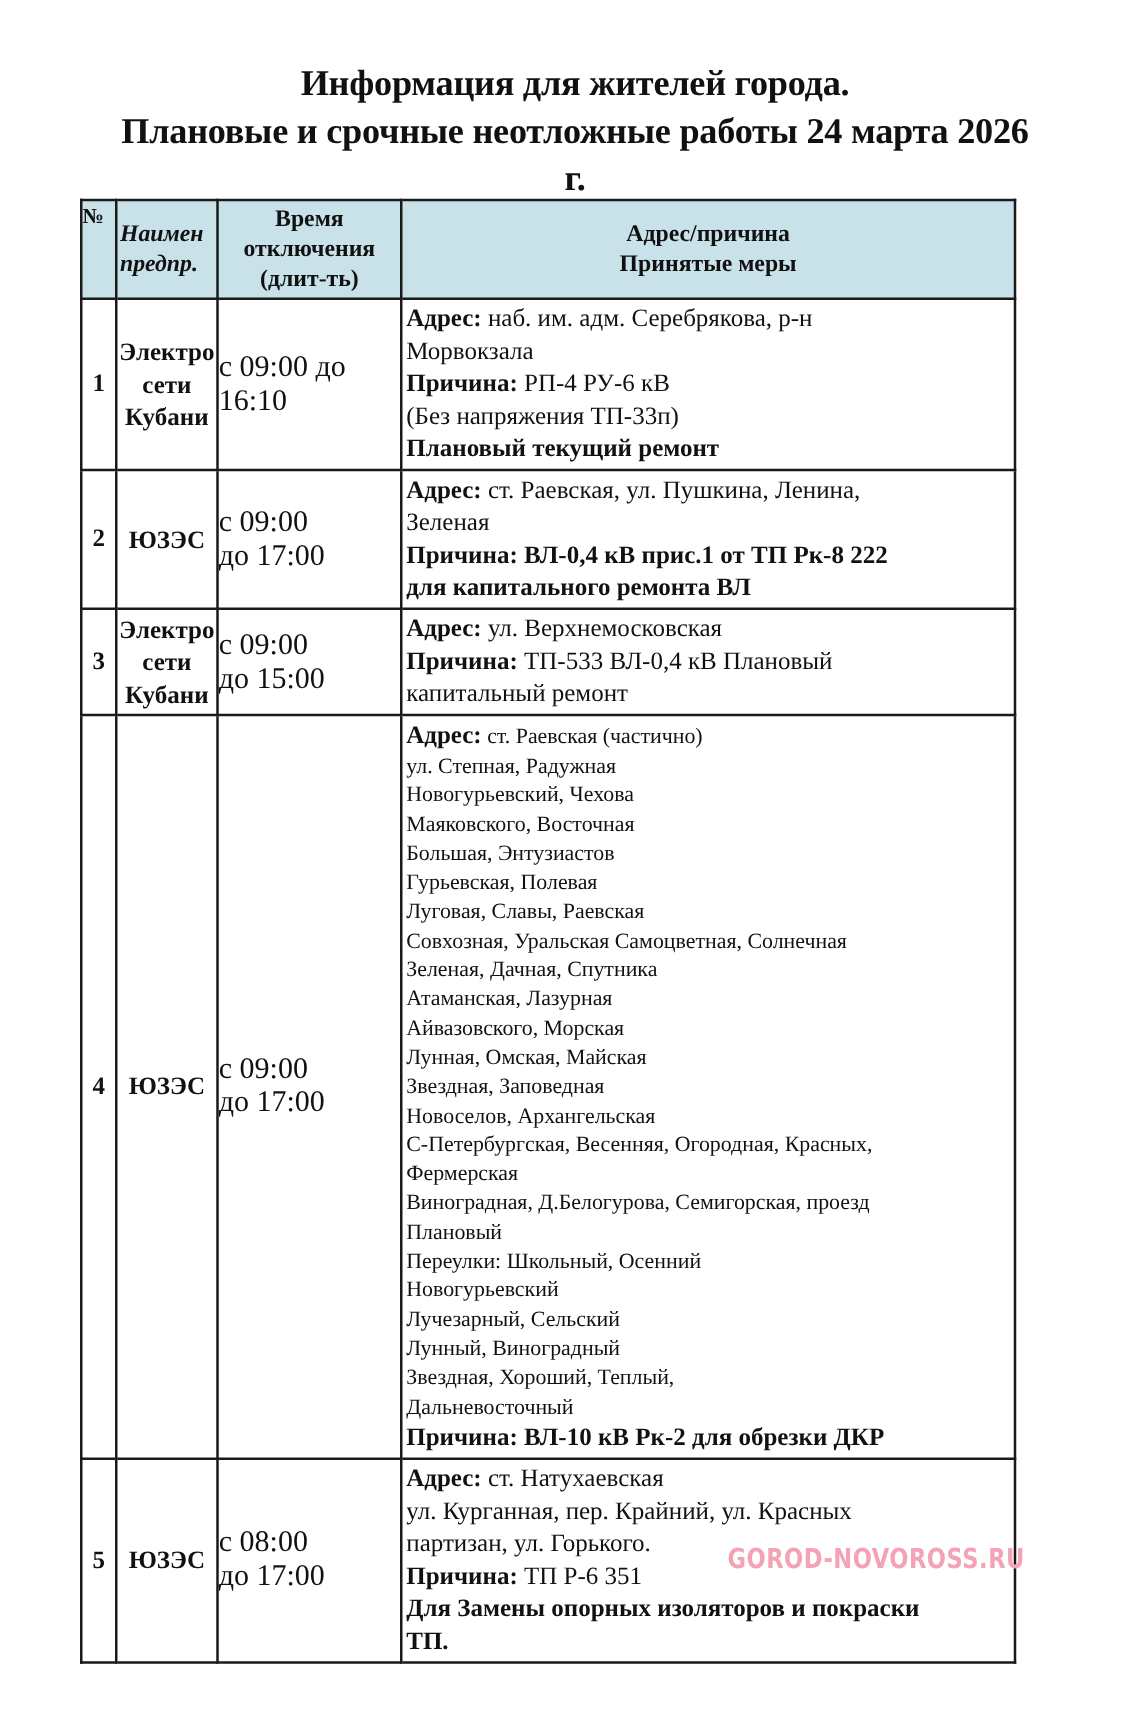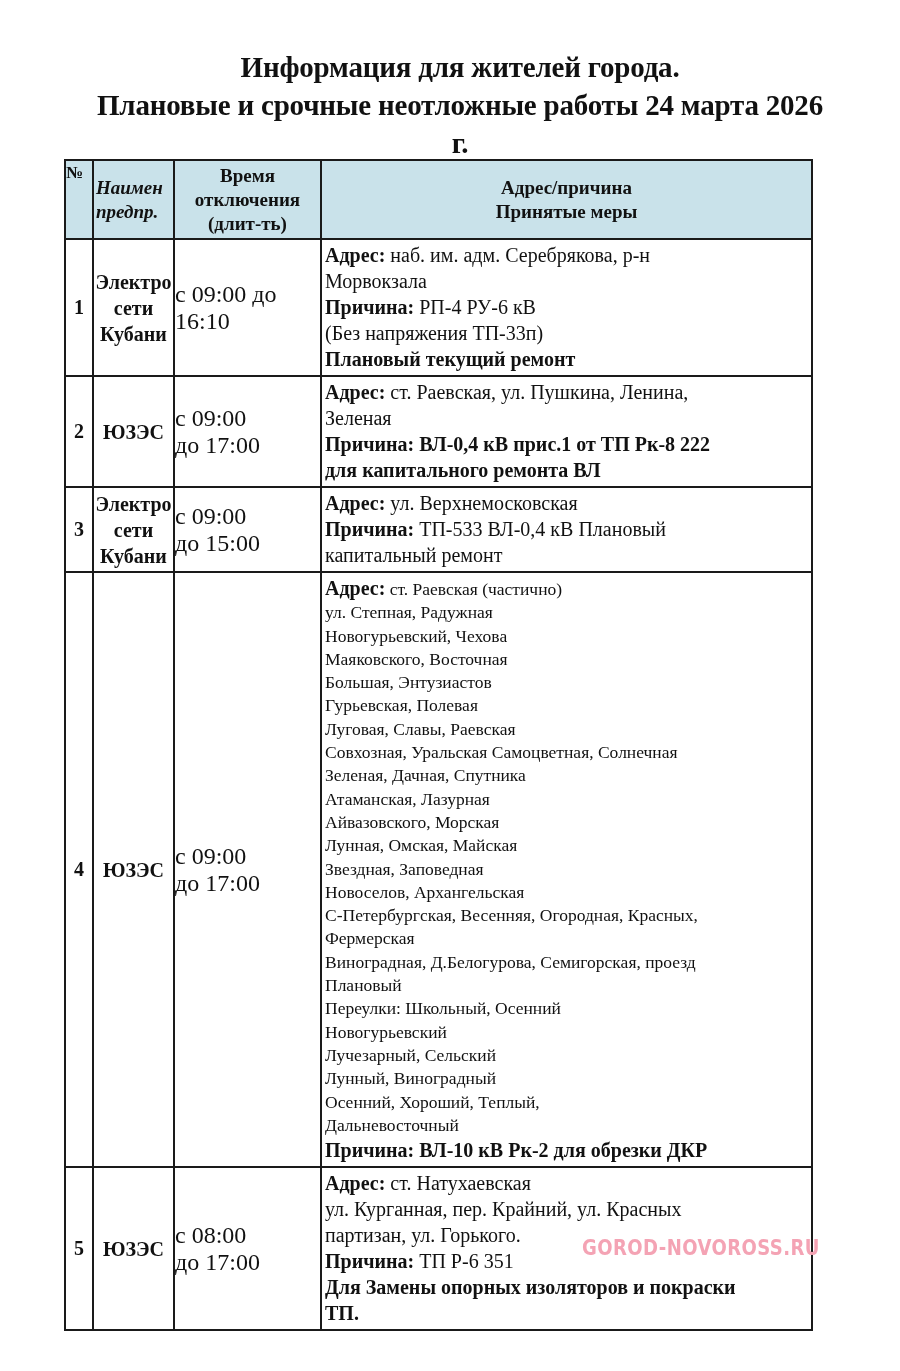--- a/index.html
+++ b/index.html
@@ -140,21 +140,21 @@
             <span class="line">Звездная, Заповедная</span>
             <span class="line">Новоселов, Архангельская</span>
             <span class="line">С-Петербургская, Весенняя, Огородная, Красных,</span>
             <span class="line">Фермерская</span>
             <span class="line">Виноградная, Д.Белогурова, Семигорская, проезд</span>
             <span class="line">Плановый</span>
             <span class="line">Переулки: Школьный, Осенний</span>
             <span class="line">Новогурьевский</span>
             <span class="line">Лучезарный, Сельский</span>
             <span class="line">Лунный, Виноградный</span>
-            <span class="line">Осенний, Хороший, Теплый,</span>
+            <span class="line">Звездная, Хороший, Теплый,</span>
             <span class="line">Дальневосточный</span>
           </div>
       <span class="line b big"><span>Причина:</span> <span>ВЛ-10 кВ Рк-2 для обрезки ДКР</span></span>
     </td>
   </tr>
 
   <tr class="r5">
     <td class="num">5</td>
     <td class="org">ЮЗЭС</td>
     <td class="time">

